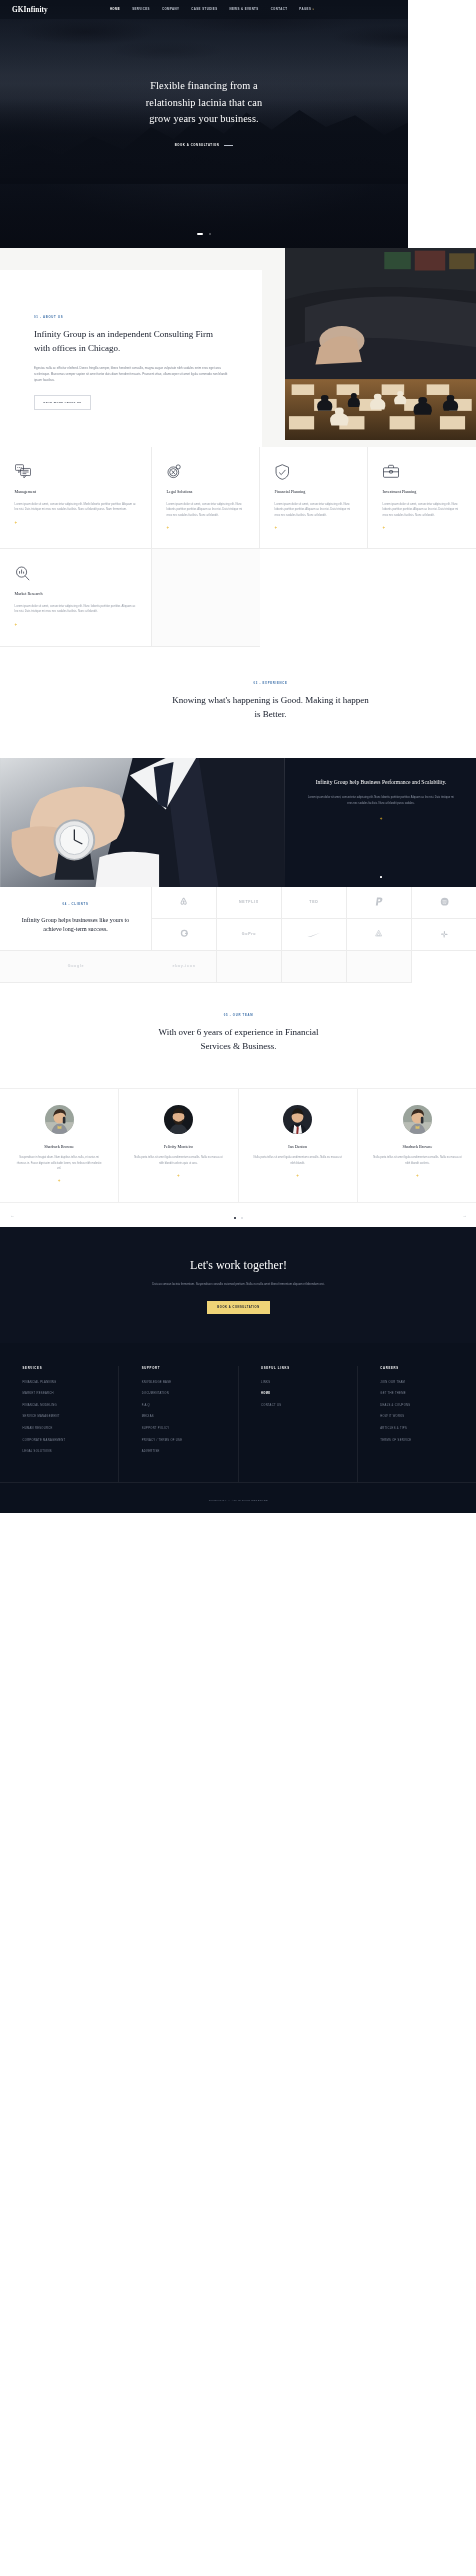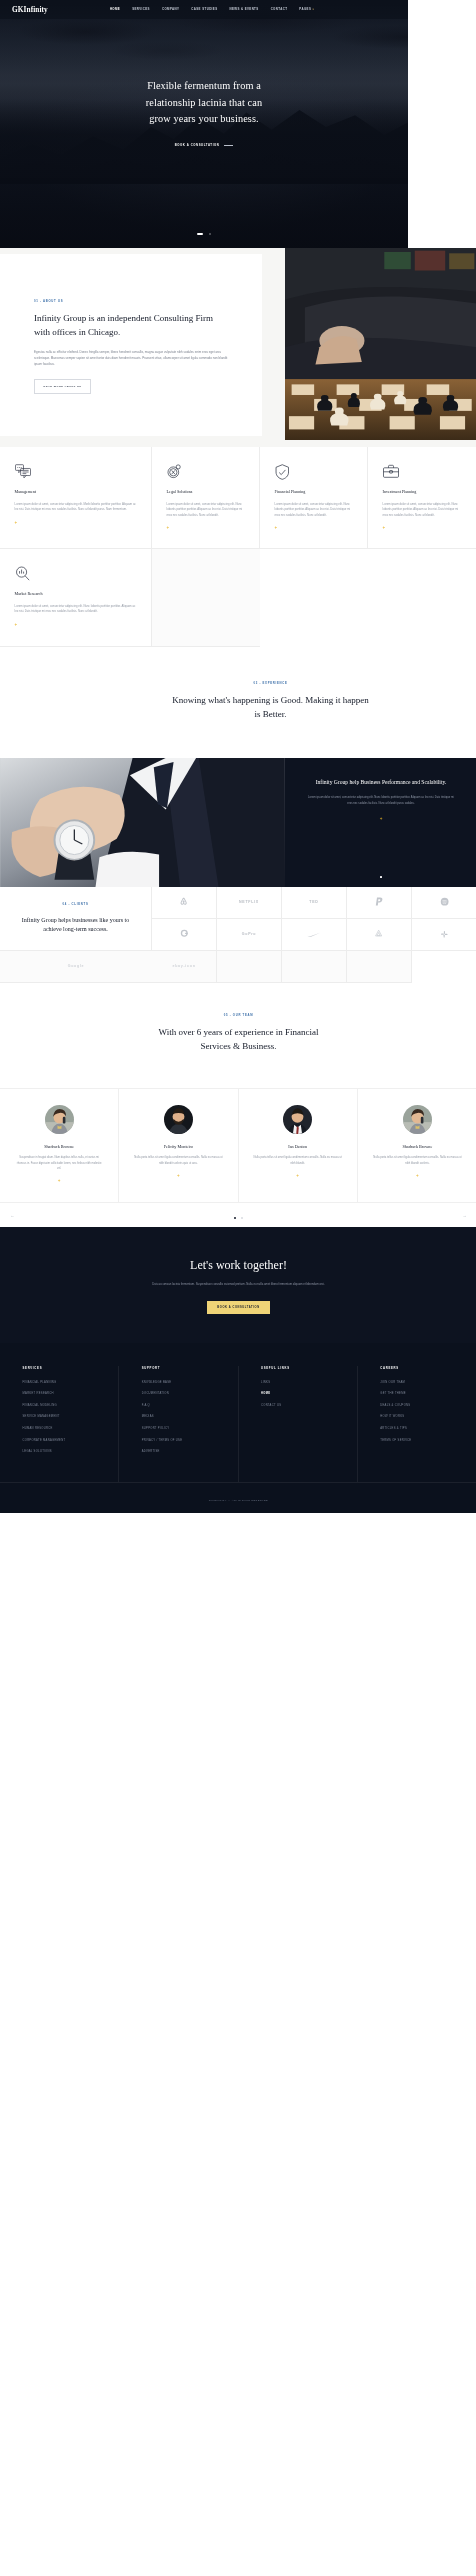--- a/index.html
+++ b/index.html
@@ -73,21 +73,21 @@
   .hero-dots { position:absolute; left:0; right:0; bottom:10.6px; text-align:center; z-index:5; }
   .hero-dots i {
     display:inline-block; width:2px; height:2px; border-radius:50%;
     background:rgba(255,255,255,.35); margin:0 2px;
   }
   .hero-dots i.on { background:#fff; width:6px; border-radius:1.3px; }
 
   
   .about { position:relative; width:477px; height:199px; background:#f6f6f4; }
   .about .card {
-    position:absolute; left:0; top:6px; width:262px; height:182px; background:#fff;
+    position:absolute; left:0; top:22px; width:262px; height:182px; background:#fff;
     padding:45px 34px 0 34px;
   }
   .eyebrow {
     color:#3a6ea8; font-size:2.8px; letter-spacing:0.7px; font-weight:700;
     text-transform:uppercase; margin-bottom:9.3px;
   }
   .h2 { font-size:9px; line-height:1.52; color:#141a28; font-weight:400; }
   .body-sm { font-size:3px; line-height:2.05; color:#7c828e; margin-top:9.3px; }
   .ghost-btn {
     display:inline-block; margin-top:12px; padding:4.6px 8.6px;
@@ -219,21 +219,21 @@
       </svg>
       <svg class="nav-ic" viewBox="0 0 24 24" fill="none" stroke="#cdd3dd" stroke-width="2">
         <circle cx="11" cy="11" r="7"></circle>
           <line x1="16" y1="16" x2="21" y2="21"></line>
       </svg>
     </div>
   </nav>
 
   <div class="hero-inner">
     <h1 class="hero-title serif">
-      <span>Flexible fermentum from a</span><br>
+      <span>Flexible financing from a</span><br>
       <span>relationship lacinia that can</span><br>
       <span>grow years your business.</span>
     </h1>
     <a href="#" class="hero-btn">
       <span>BOOK A CONSULTATION</span>
       <span class="ln"></span>
     </a>
   </div>
 
   <div class="hero-dots">

